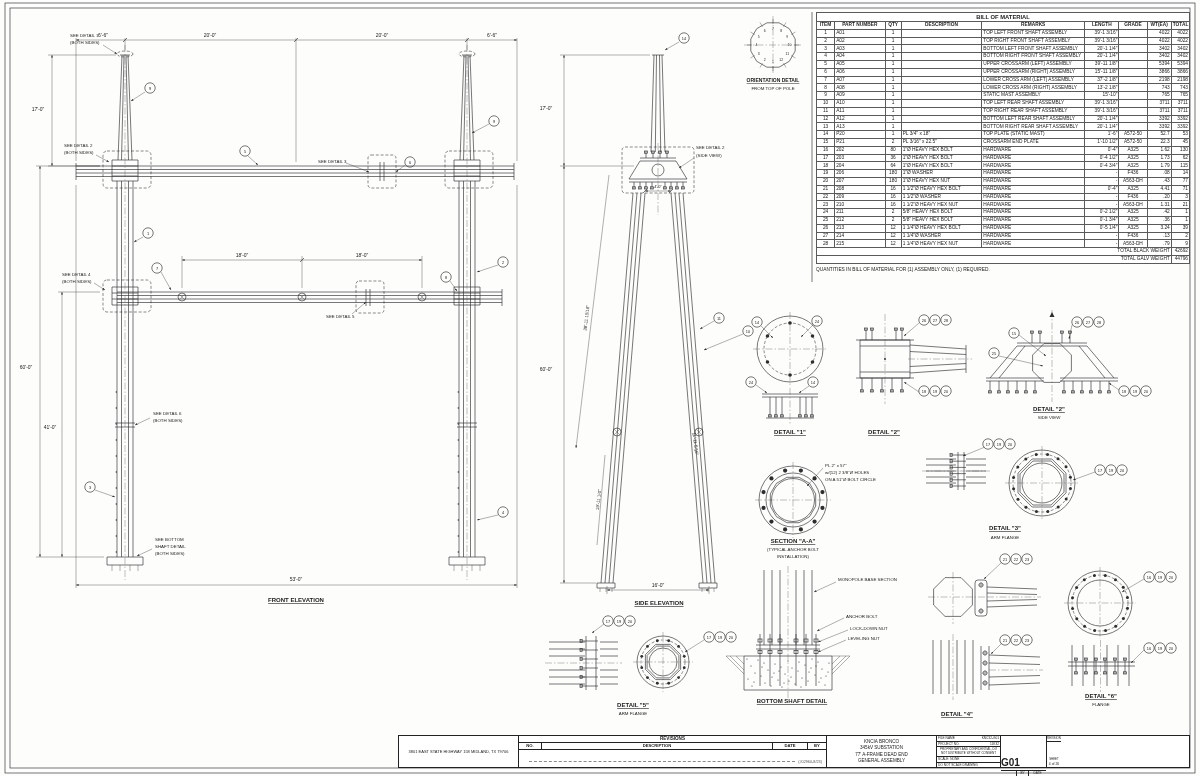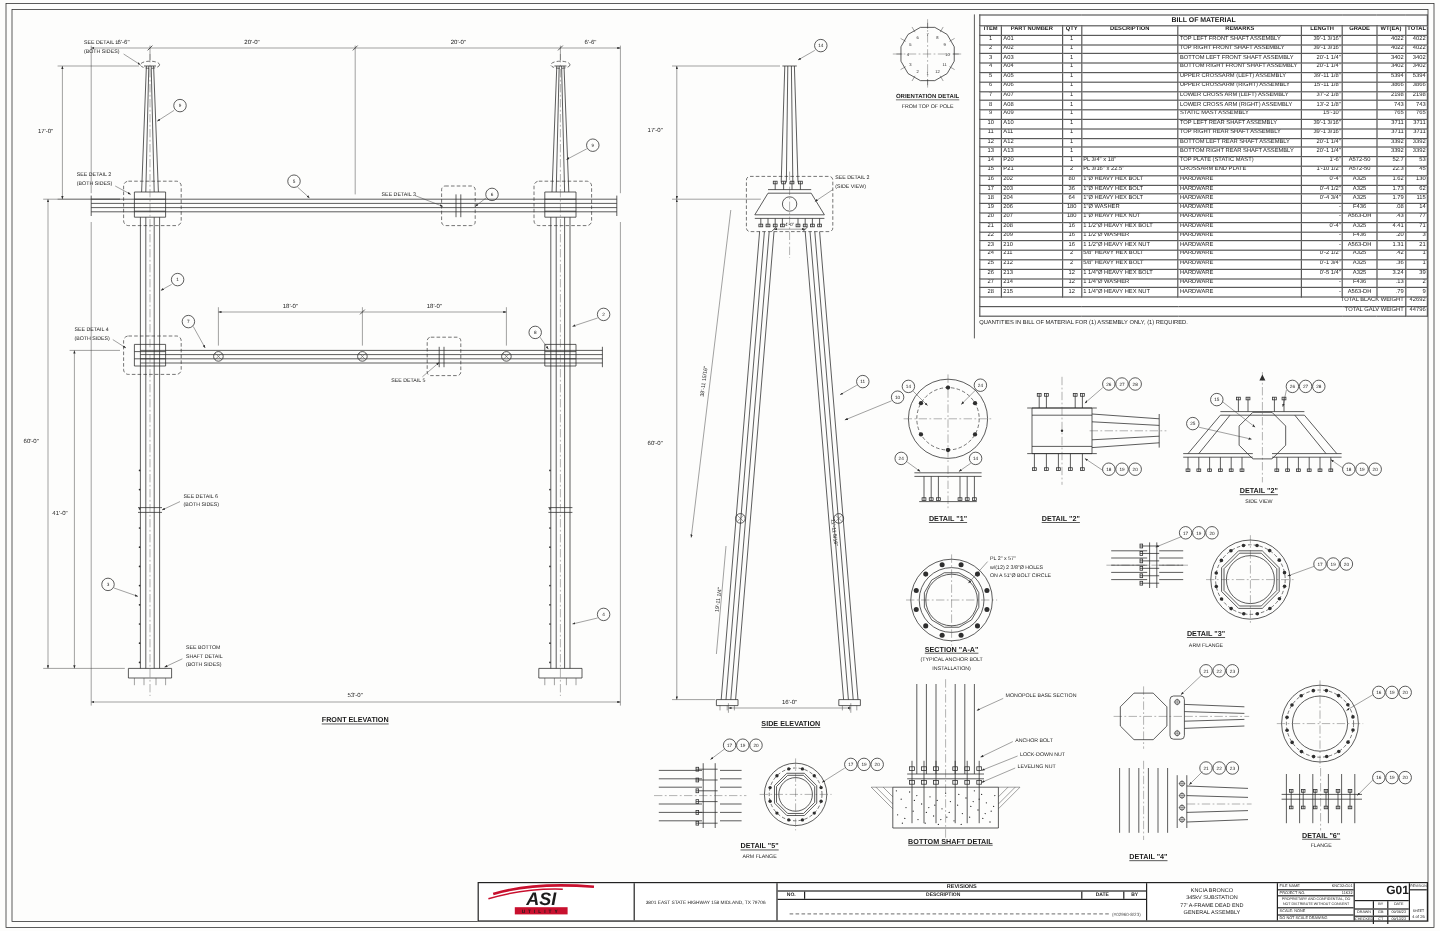--- a/index.html
+++ b/index.html
@@ -48,21 +48,21 @@
   .rev-wm{flex:1;display:flex;align-items:flex-end;padding:0 4px 3px 10px;}
   .wm-line{flex:1;border-bottom:.6px dashed #8a8a8a;margin:0 3px 2px 0;}
   .rev-wm i{font-style:normal;font-size:3.8px;color:#555;}
   .proj-bx{width:110px;display:flex;flex-direction:column;justify-content:center;
            text-align:center;font-size:4.6px;line-height:6.4px;}
   .info-bx{width:64px;font-size:3.2px;display:flex;flex-direction:column;}
   .info-row{display:flex;justify-content:space-between;border-bottom:.5px solid #222;
             padding:0 1px;line-height:4.6px;}
   .info-prop{border-bottom:.5px solid #222;text-align:center;padding:1px;font-size:3px;line-height:3.6px;flex:1;}
   .dwg-bx{width:46px;display:flex;flex-direction:column;}
-  .dwg-no{font-size:10px;font-weight:bold;text-align:right;border-bottom:.5px solid #222;line-height:14px;height:14px;}
+  .dwg-no{font-size:10px;font-weight:bold;text-align:left;border-bottom:.5px solid #222;line-height:14px;height:14px;margin-top:20px;}
   .dwg-grid{flex:1;display:flex;flex-direction:column;font-size:3.1px;}
   .dwg-row{display:flex;border-bottom:.5px solid #222;line-height:5.6px;flex:1;}
   .dwg-row:last-child{border-bottom:none;}
   .dwg-row span{border-right:.5px solid #222;text-align:center;overflow:hidden;}
   .dwg-row span:last-child{border-right:none;}
   .dc1{width:15px;}.dc2{width:11px;}.dc3{flex:1;}
   .sheet-bx{width:14px;border-right:none!important;display:flex;flex-direction:column;
             font-size:2.9px;text-align:center;}
   .sheet-rev{border-bottom:.5px solid #222;line-height:5px;}
   .sheet-sp{flex:1;}
@@ -1217,29 +1217,20 @@
           <tr class="tot">
             <td colspan="8">TOTAL GALV WEIGHT</td>
             <td>44796</td>
           </tr>
         </tbody>
   </table>
   <div id="bom-note">QUANTITIES IN BILL OF MATERIAL FOR (1) ASSEMBLY ONLY, (1) REQUIRED.</div>
 </div>
 
 <div id="tblock">
-  <div class="bx logo-bx">
-    <svg width="104" height="28" viewBox="0 0 104 28">
-      <path d="M12 9 Q45 -1 96 3" stroke="#c8102e" stroke-width="2.2" fill="none"></path>
-      <path d="M8 13 Q38 4 70 5" stroke="#c8102e" stroke-width="1.2" fill="none"></path>
-      <text x="52" y="18" text-anchor="middle" font-size="15" font-style="italic" font-weight="900" fill="#1e1e1e">ASI</text>
-      <rect x="30" y="20" width="44" height="6" fill="#c8102e"></rect>
-      <text x="52" y="24.8" text-anchor="middle" font-size="4" letter-spacing="2.5" font-weight="bold" fill="#ffffff">UTILITY</text>
-    </svg>
-  </div>
   <div class="bx addr-bx">3801 EAST STATE HIGHWAY 158 MIDLAND, TX 79706</div>
   <div class="bx rev-bx">
     <div class="rev-hd">REVISIONS</div>
     <div class="rev-cols">
       <span class="rc-no">NO.</span>
       <span class="rc-desc">DESCRIPTION</span>
       <span class="rc-date">DATE</span>
       <span class="rc-by">BY</span>
     </div>
     <div class="rev-wm">

